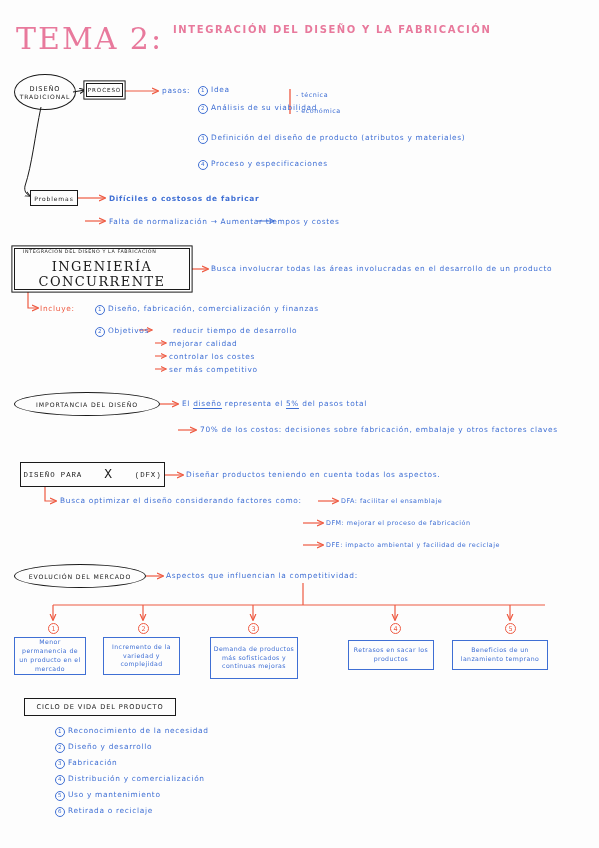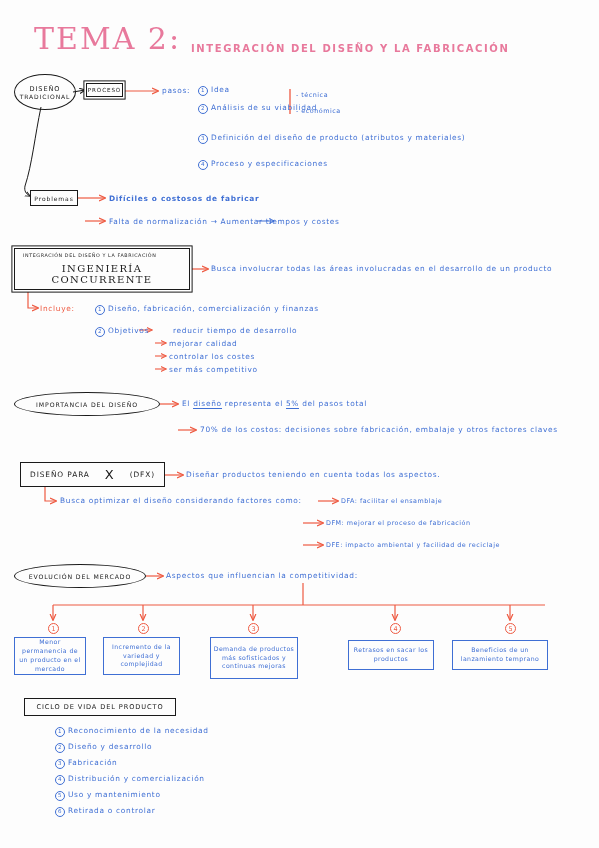--- a/index.html
+++ b/index.html
@@ -35,22 +35,21 @@
     font-family: "DejaVu Sans", sans-serif;
   }
   .txt.sm { font-size: 6.4px; letter-spacing: 0.5px; }
 
   
   #title-wrap {
     position: absolute;
     left: 16px;
     top: 24px;
     display: flex;
-    align-items: flex-end;
-    margin-left: 18px;
+    align-items: flex-start;
   }
   #title-main {
     font-size: 30px;
     color: #e8799c;
     font-family: "DejaVu Serif", serif;
     letter-spacing: 2px;
     line-height: 1;
   }
   #title-sub {
     font-size: 10px;
@@ -235,21 +234,21 @@
 
   <div class="boxk" style="left:30px; top:190px; width:48px; height:16px; font-size:6px; text-transform:none;">
     <span>Problemas</span>
   </div>
 
   <div class="txt blue" style="left:109px; top:195px;font-weight:bold;">Difíciles o costosos de fabricar</div>
   <div class="txt blue" style="left:109px; top:218px;">Falta de normalización → Aumentar tiempos y costes</div>
 
   <div class="boxk dbl" style="left:14px; top:248px; width:176px; height:42px; flex-direction:column; justify-content:center; gap:5px;">
     <span style="font-size:4.8px; letter-spacing:0.6px; align-self:flex-start; margin-left:8px;">Integración del diseño y la fabricación</span>
-    <span style="font-size:10px; letter-spacing:1.4px; font-family:'DejaVu Serif',serif;">Ingeniería Concurrente</span>
+    <span style="font-size:13px; letter-spacing:1.4px; font-family:'DejaVu Serif',serif;">Ingeniería Concurrente</span>
   </div>
 
   <div class="txt blue" style="left:211px; top:265px;">Busca involucrar todas las áreas involucradas en el desarrollo de un producto</div>
 
   <div class="txt red" style="left:40px; top:305px;">Incluye:</div>
 
   <div class="txt blue" style="left:95px; top:305px;">
     <span style="display:inline-block;width:8px;height:8px;border:0.9px solid #3f6fd4;border-radius:50%;text-align:center;line-height:7px;font-size:5.5px;margin-right:3px;">1</span><span>Diseño, fabricación, comercialización y finanzas</span>
   </div>
 
@@ -265,21 +264,21 @@
   <div class="oval" style="left:14px; top:392px; width:146px; height:24px; font-size:6.2px;">
     <span>Importancia del diseño</span>
   </div>
 
   <div class="txt blue" style="left:182px; top:400px;">
     <span>El </span><span class="underline">diseño</span><span> representa el </span><span class="underline">5%</span><span> del pasos total</span>
   </div>
 
   <div class="txt blue" style="left:200px; top:426px;text-align:right;">70% de los costos: decisiones sobre fabricación, embalaje y otros factores claves</div>
 
-  <div class="boxk" style="left:20px; top:462px; width:145px; height:25px; flex-direction:row; gap:15px; font-size:7.4px;">
+  <div class="boxk" style="left:20px; top:462px; width:145px; height:25px; flex-direction:row; gap:22px; font-size:7.4px;font-family:Liberation Mono, monospace;">
     <span>Diseño para</span>
     <span style="font-size:13px;">X</span>
     <span>(DFX)</span>
   </div>
 
   <div class="txt blue" style="left:186px; top:471px;">Diseñar productos teniendo en cuenta todas los aspectos.</div>
 
   <div class="txt blue" style="left:60px; top:497px;">Busca optimizar el diseño considerando factores como:</div>
 
   <div class="txt blue sm" style="left:341px; top:498px;">DFA: facilitar el ensamblaje</div>
@@ -327,16 +326,16 @@
   <div class="txt blue" style="left:55px; top:759px;">
     <span style="display:inline-block;width:8px;height:8px;border:0.9px solid #3f6fd4;border-radius:50%;text-align:center;line-height:7px;font-size:5.5px;margin-right:3px;">3</span><span>Fabricación</span>
   </div>
   <div class="txt blue" style="left:55px; top:775px;">
     <span style="display:inline-block;width:8px;height:8px;border:0.9px solid #3f6fd4;border-radius:50%;text-align:center;line-height:7px;font-size:5.5px;margin-right:3px;">4</span><span>Distribución y comercialización</span>
   </div>
   <div class="txt blue" style="left:55px; top:791px;">
     <span style="display:inline-block;width:8px;height:8px;border:0.9px solid #3f6fd4;border-radius:50%;text-align:center;line-height:7px;font-size:5.5px;margin-right:3px;">5</span><span>Uso y mantenimiento</span>
   </div>
   <div class="txt blue" style="left:55px; top:807px;">
-    <span style="display:inline-block;width:8px;height:8px;border:0.9px solid #3f6fd4;border-radius:50%;text-align:center;line-height:7px;font-size:5.5px;margin-right:3px;">6</span><span>Retirada o controlar</span>
+    <span style="display:inline-block;width:8px;height:8px;border:0.9px solid #3f6fd4;border-radius:50%;text-align:center;line-height:7px;font-size:5.5px;margin-right:3px;">6</span><span>Retirada o reciclaje</span>
   </div>
 
 </div>
 
 </body></html>

